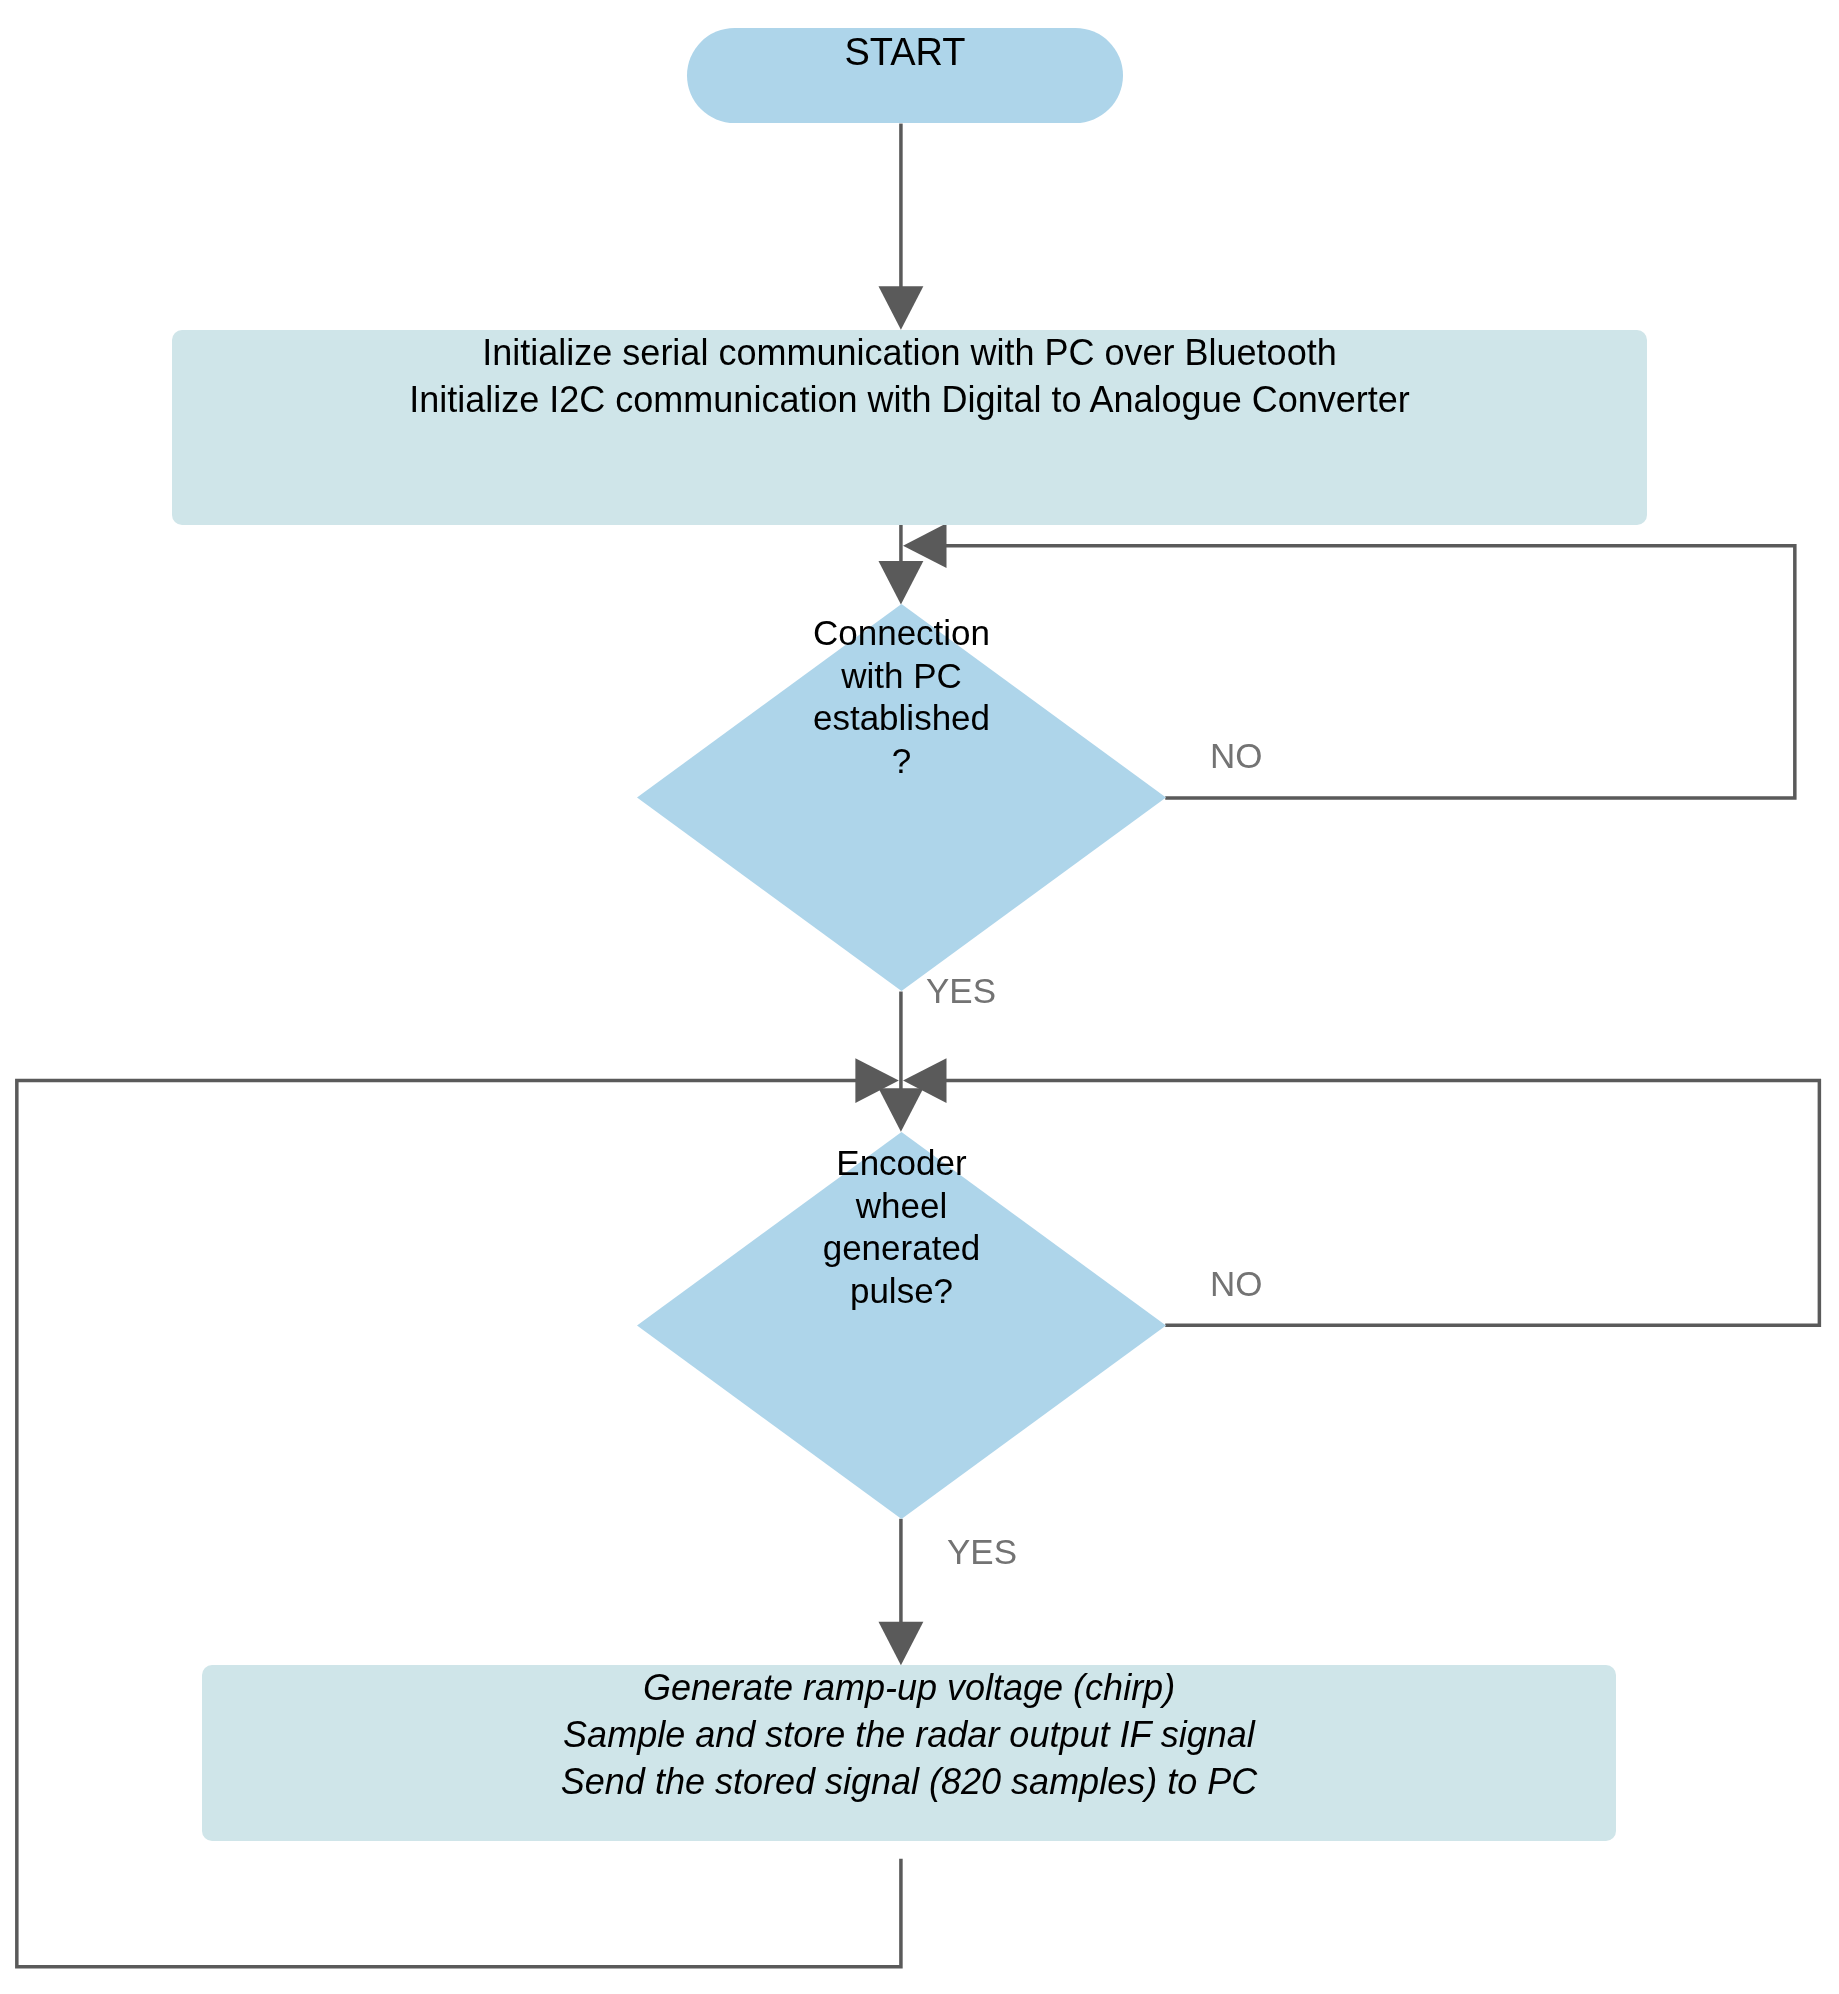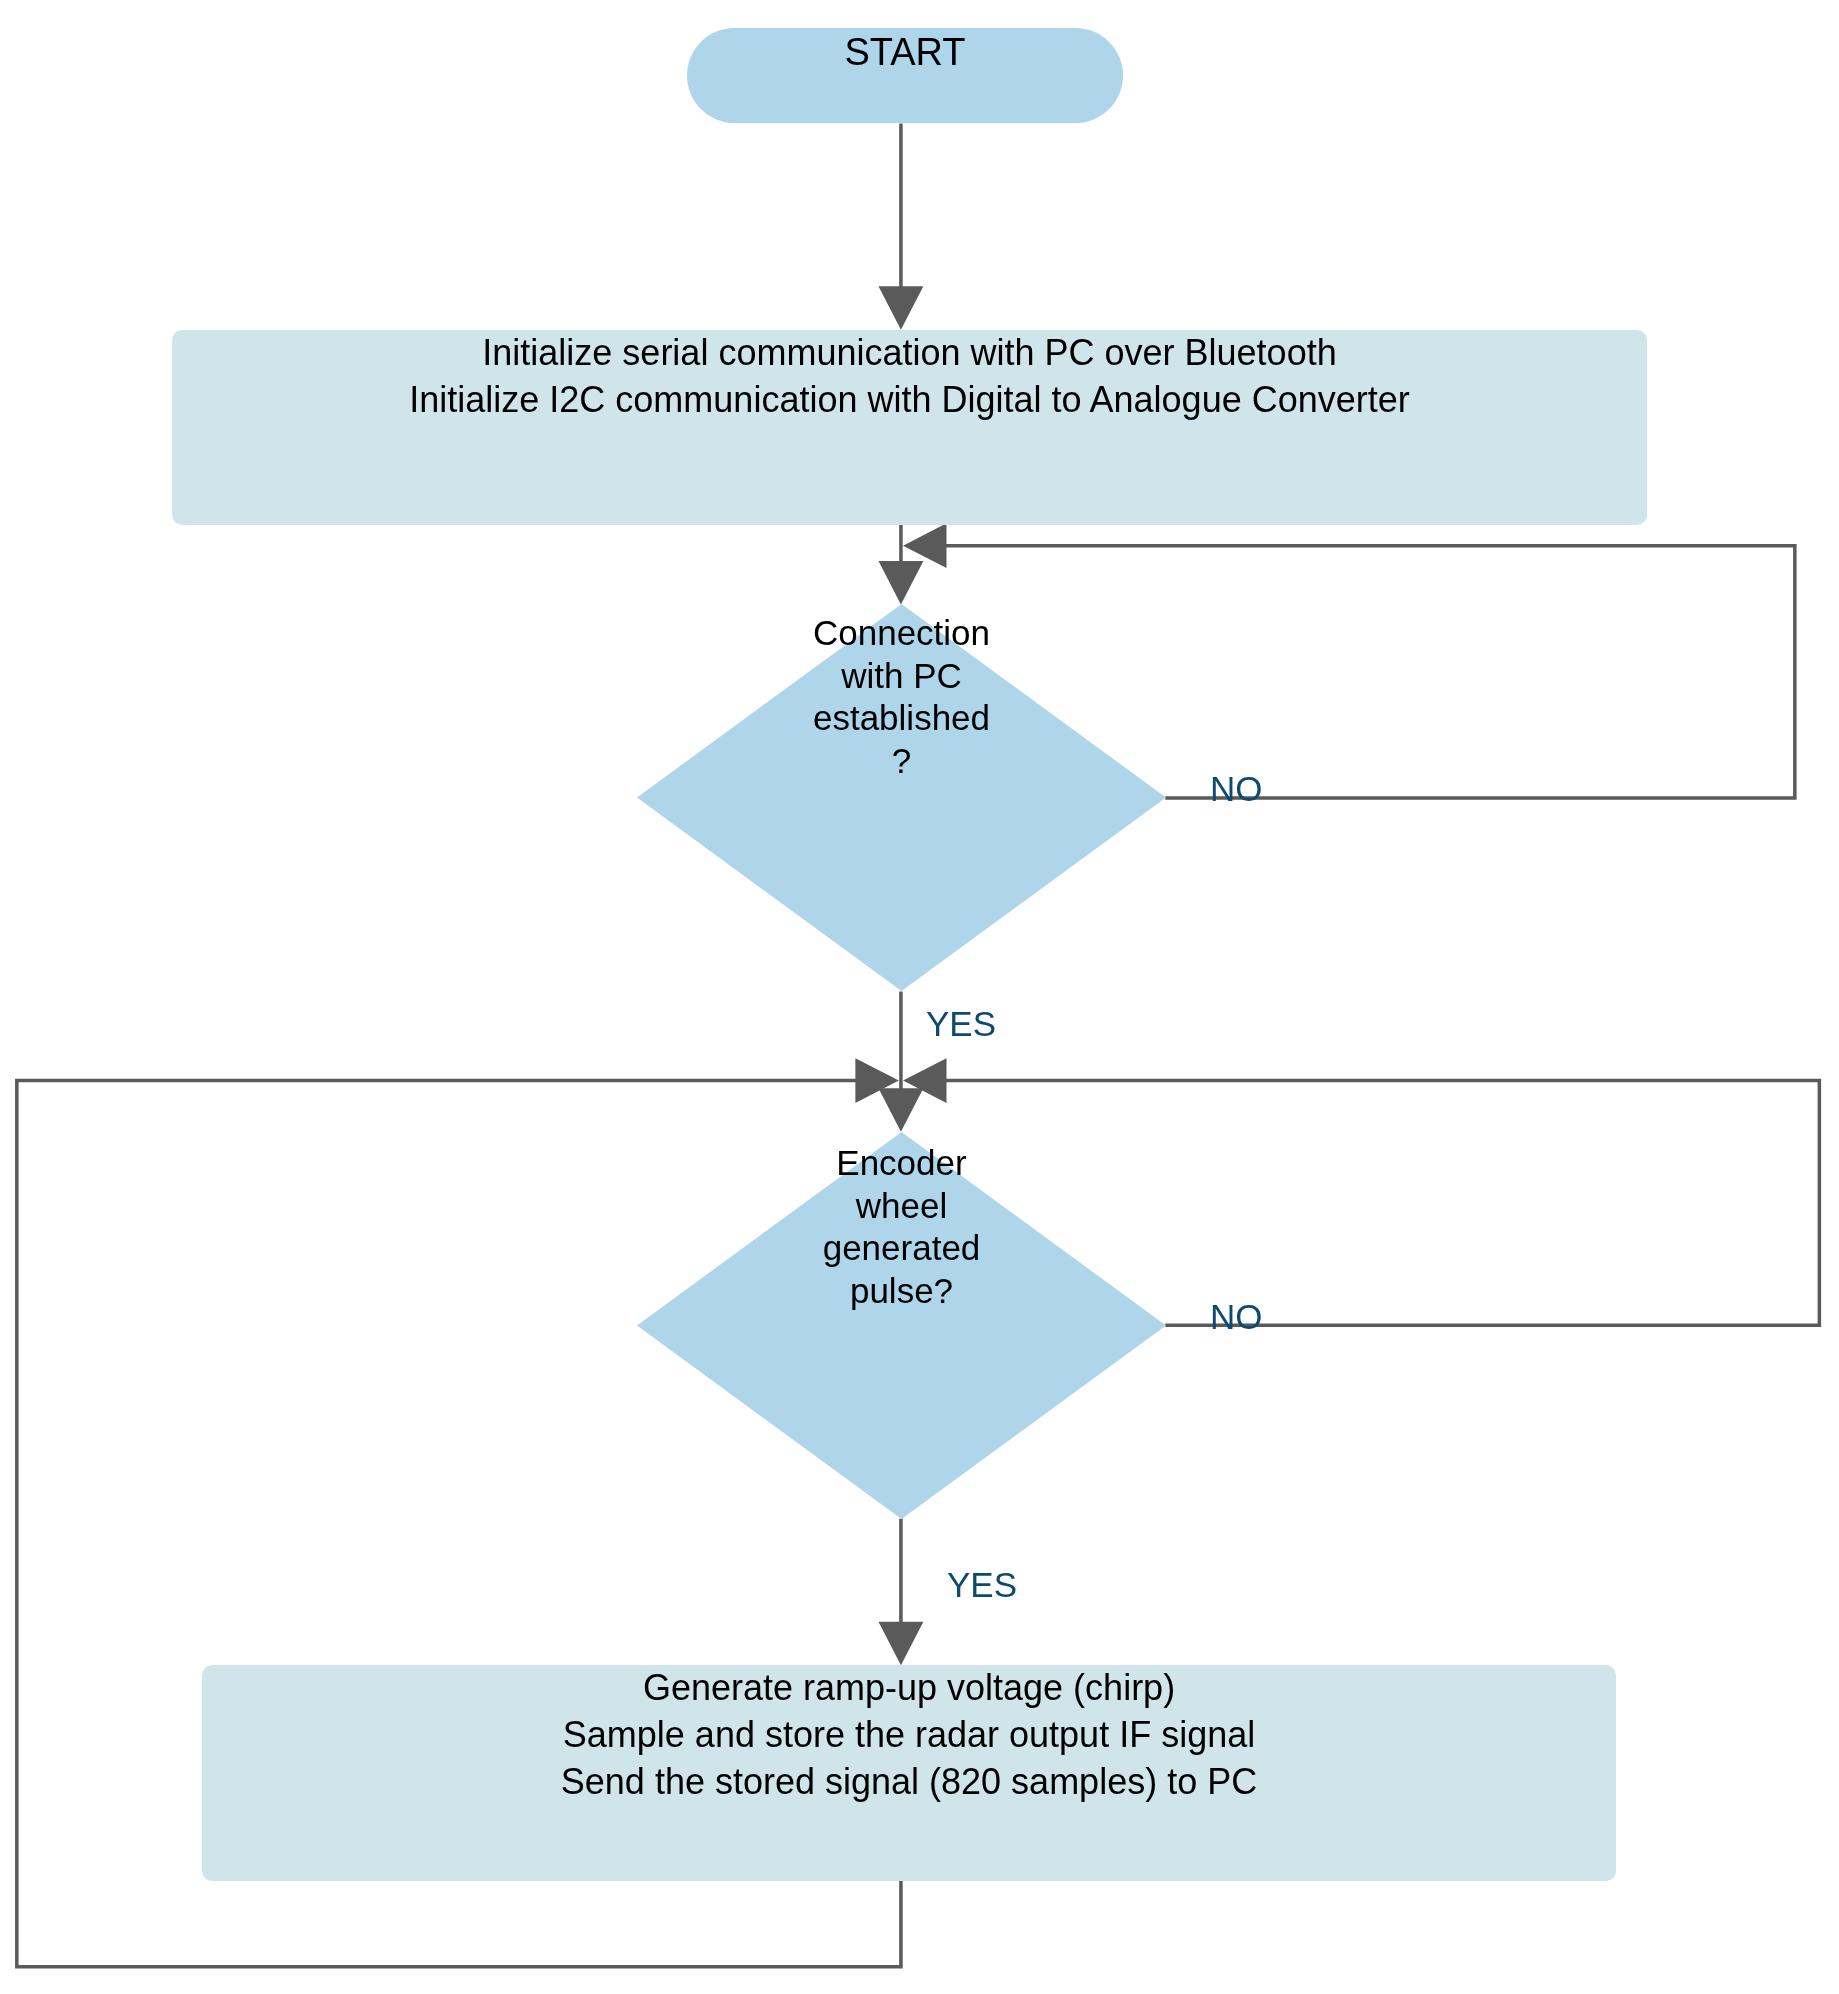--- a/index.html
+++ b/index.html
@@ -60,23 +60,24 @@
     width: 1475px;
     height: 195px;
     background: #cfe5e9;
     font-size: 36px;
   }
   
   #node-generate {
     left: 202px;
     top: 1665px;
     width: 1414px;
-    height: 216px;
+    height: 176px;
     background: #cfe5e9;
     font-size: 36px;
+    font-style: italic;
   }
   
   .node-decision {
     background: transparent;
   }
   .diamond-shape {
     position: absolute;
     left: 0;
     top: 0;
     width: 100%;
@@ -106,25 +107,24 @@
     top: 1132px;
     width: 529px;
     height: 387px;
   }
   #node-decision-encoder .diamond-label {
     transform: translateY(9.8px);
   }
   
   .edge-label {
     position: absolute;
-    color: #0c4a6e;
+    color: #737373;
     font-size: 35px;
     z-index: 3;
     white-space: nowrap;
-    margin-top: 33px;
   }
   #label-no-1 { left: 1210px; top: 736px; }
   #label-yes-1 { left: 926px; top: 971px; }
   #label-no-2 { left: 1210px; top: 1264px; }
   #label-yes-2 { left: 947px; top: 1532px; }
 </style>
 </head>
 <body>
 
 <div id="canvas">

